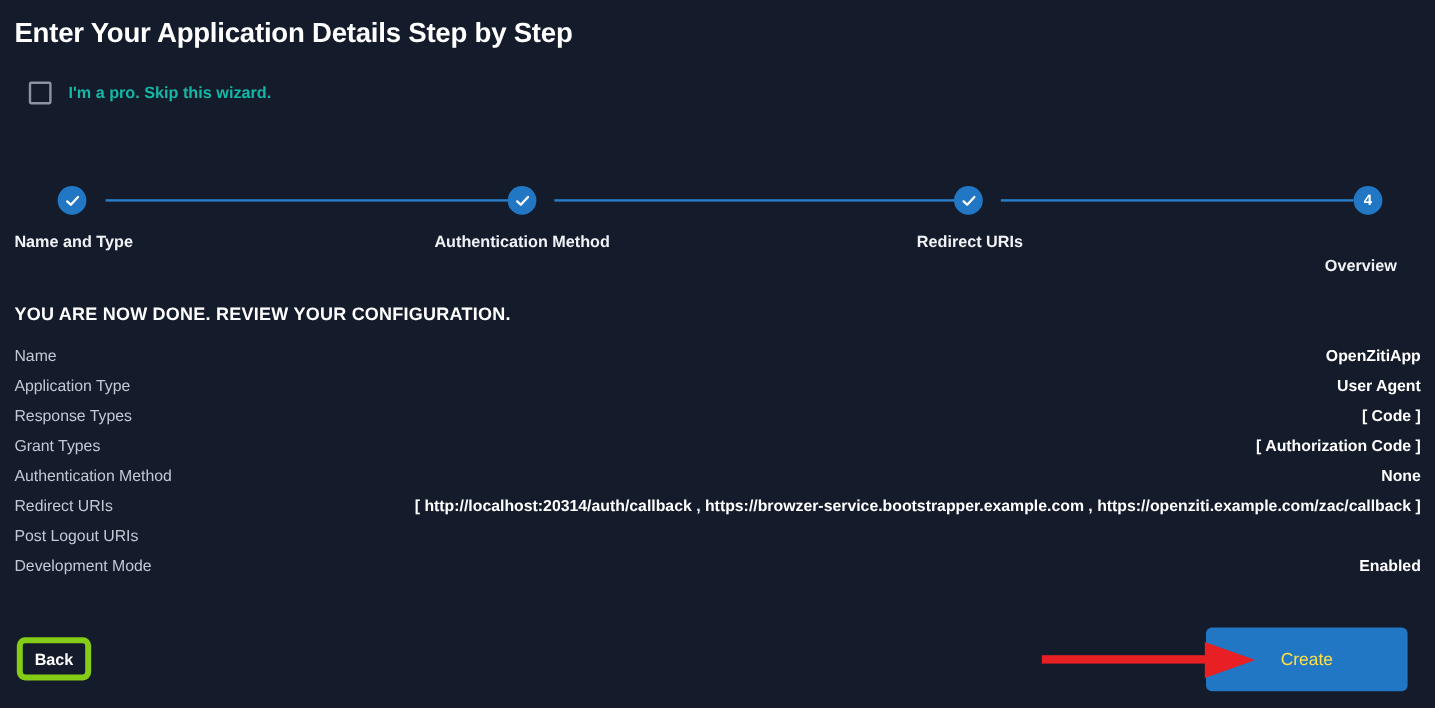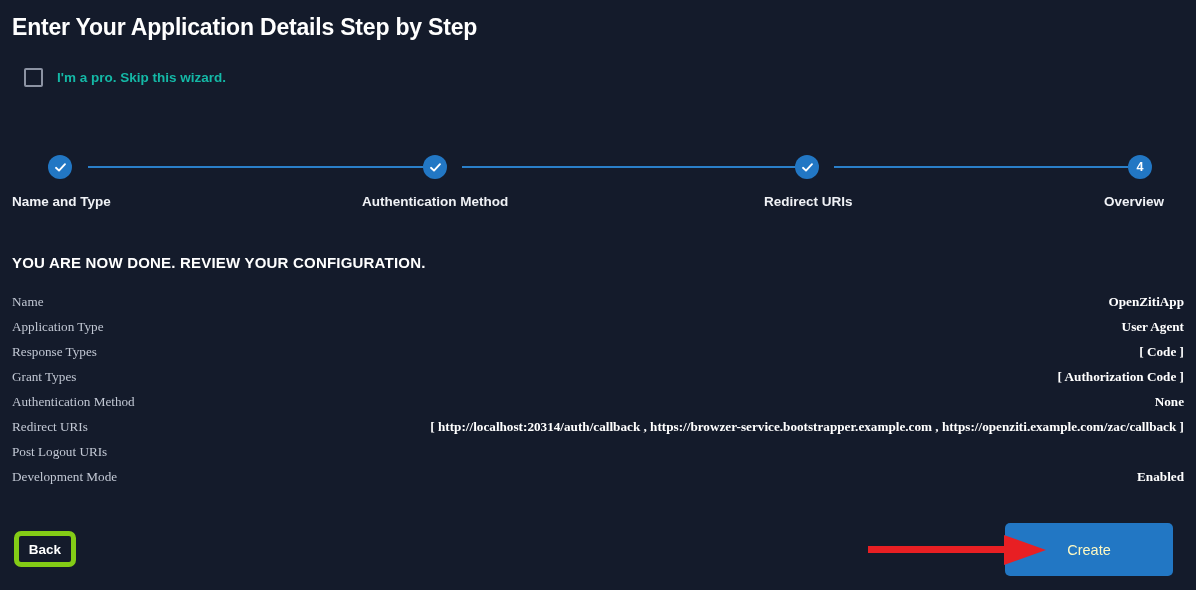--- a/index.html
+++ b/index.html
@@ -124,25 +124,24 @@
   }
 
   .summary {
     position: absolute;
     left: 12px;
     top: 289px;
     width: 1172px;
   }
   .summary-row {
     display: flex;
-    align-items: center;
+    align-items: flex-start;
     justify-content: space-between;
     height: 25px;
     white-space: nowrap;
-    font-family: Liberation Serif, serif;
   }
   .summary-key {
     font-size: 13.2px;
     font-weight: 400;
     color: #c2c8d4;
   }
   .summary-val {
     font-size: 13.2px;
     font-weight: 600;
     color: #ffffff;
@@ -168,21 +167,21 @@
   }
   .btn-create {
     position: absolute;
     left: 1005px;
     top: 523px;
     width: 168px;
     height: 53px;
     border: 0;
     border-radius: 5px;
     background: #2277c4;
-    color: #fef9c3;
+    color: #fde047;
     font-family: "Liberation Sans", sans-serif;
     font-size: 14.5px;
     font-weight: 400;
     cursor: pointer;
     padding: 0;
   }
 
   
   .arrow-annotation {
     position: absolute;
@@ -231,21 +230,21 @@
       </div>
 
       <div class="step-node" style="left:1116px;">
         <span class="step-num">4</span>
       </div>
     </div>
 
     <div class="step-label" style="left:0px;">Name and Type</div>
     <div class="step-label" style="left:350px;">Authentication Method</div>
     <div class="step-label" style="left:752px;">Redirect URIs</div>
-    <div class="step-label" style="left:1092px;">Overview</div>
+    <div class="step-label" style="left:1092px;margin-top:20px;">Overview</div>
   </div>
 
   <div class="review-heading">YOU ARE NOW DONE. REVIEW YOUR CONFIGURATION.</div>
 
   <div class="summary">
 
     <div class="summary-row">
       <span class="summary-key">Name</span>
       <span class="summary-val">OpenZitiApp</span>
     </div>

